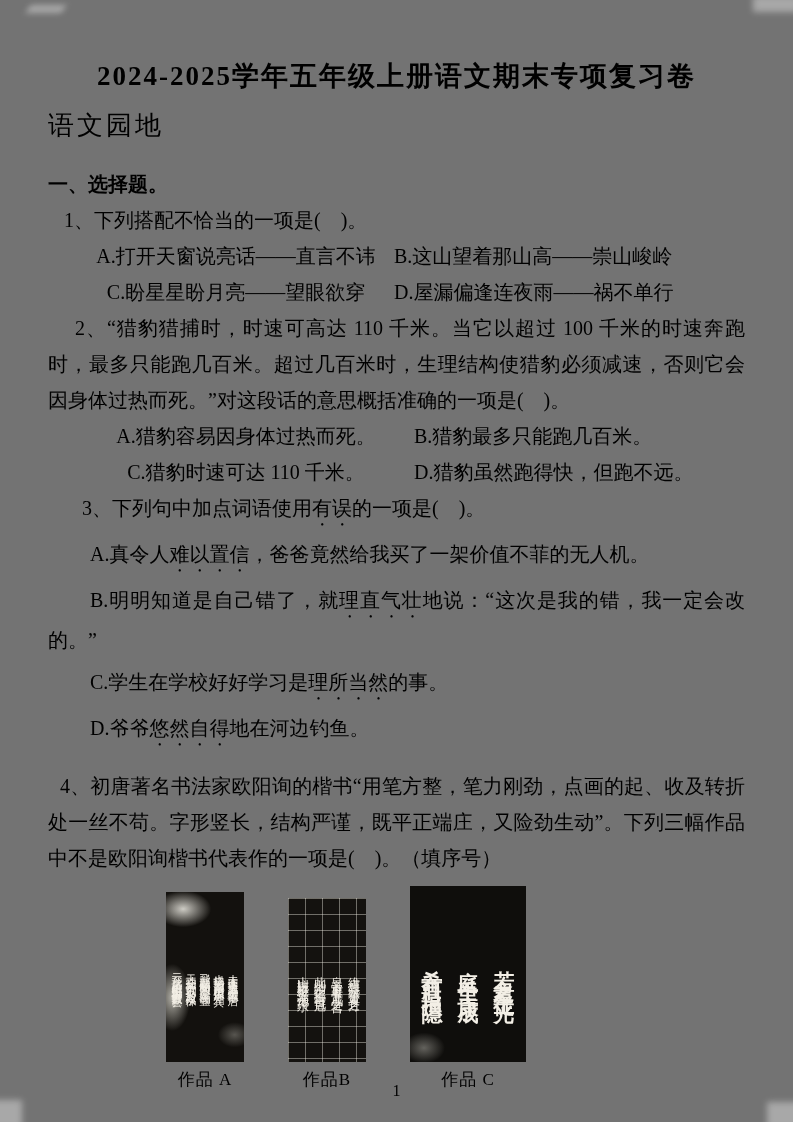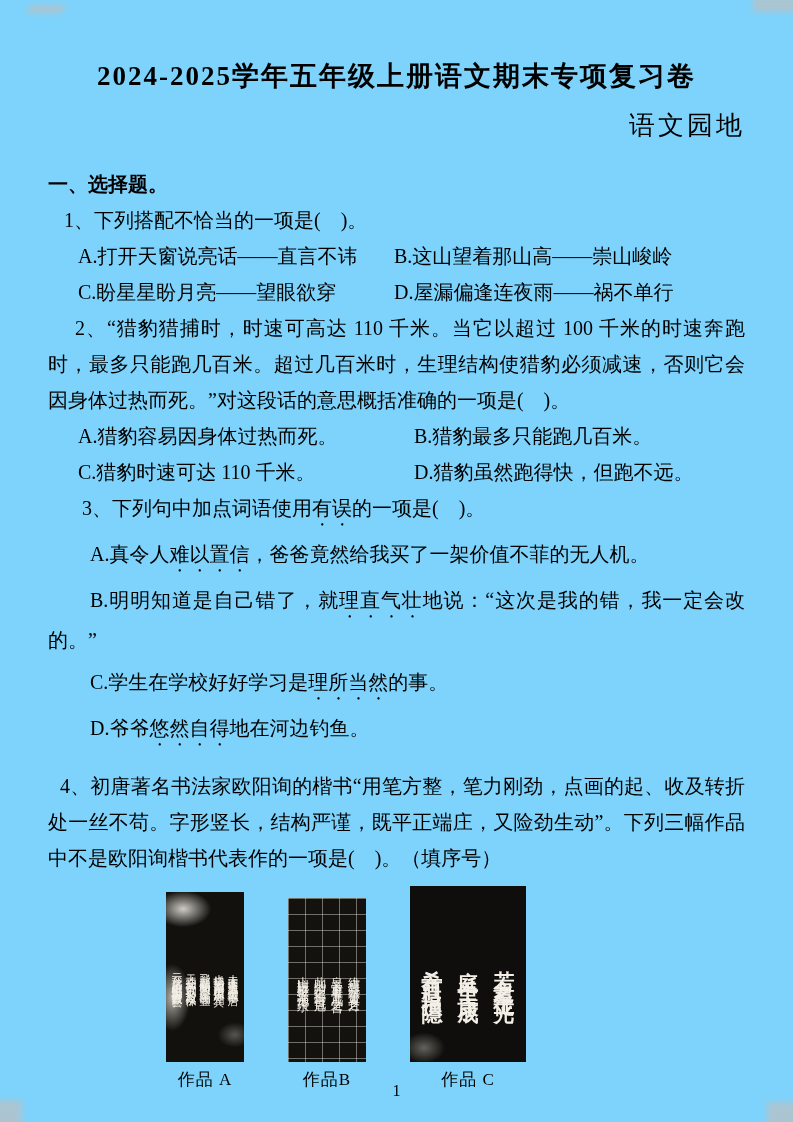--- a/index.html
+++ b/index.html
@@ -5,44 +5,44 @@
   * { margin:0; padding:0; box-sizing:border-box; }
   html,body { background:#ffffff; }
   body {
     width:793px; height:1122px;
     font-family:"Liberation Serif", serif;
     color:#000;
   }
   .page {
     position:relative;
     width:793px; height:1122px;
-    background:#7dd3fc;
+    background:#737373;
     padding:56px 48px 0 48px;
     overflow:hidden;
   }
   
   .title {
     text-align:center;
     font-size:27px; font-weight:bold;
     letter-spacing:2px;
     line-height:40px;
   }
   .subtitle {
-    text-align:right;
+    text-align:left;
     font-size:26px; font-weight:normal;
     letter-spacing:3px;
     margin-top:12px;
     line-height:36px;
   }
   
   .body-area { font-size:20px; }
   .line { line-height:36px; }
   .section-heading { margin-top:22px; font-weight:bold; }
   .q1-stem { margin-left:16px; }
-  .opt-pair { display:flex; margin-left:30px; }
+  .opt-pair { display:flex; margin-left:30px;text-align:center; }
   .opt-pair .first { flex:0 0 316px; }
   .opt-pair.q2 { }
   .opt-pair.q2 .first { flex:0 0 336px; }
   .q2-para { text-indent:27px; text-align:justify; }
   .q3-stem { text-indent:34px; margin-top:0; }
   .opt-line { text-indent:42px; margin-top:6px; text-align:justify; }
   .q4-para { text-indent:12px; margin-top:18px; text-align:justify; }
   
   .em-dot {
     -webkit-text-emphasis:filled dot;

